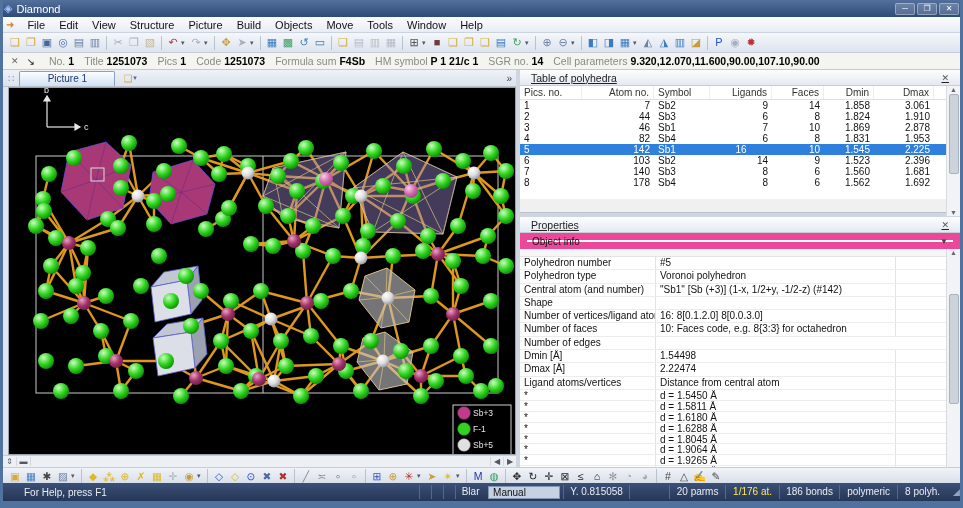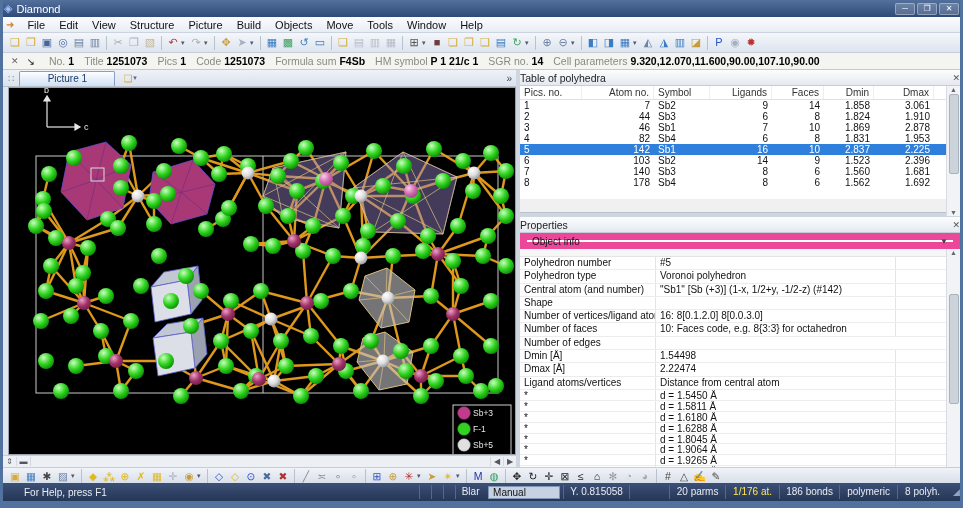--- a/index.html
+++ b/index.html
@@ -46,21 +46,21 @@
     border-bottom:none;border-radius:2px 2px 0 0;font-size:10px;text-align:center;line-height:14px;color:#1a3a6b;}
   .newpic{margin-left:8px;font-size:10px;color:#d8aa3c;}
   .newpicdd{font-size:7px;color:#667;margin-left:1px;}
   .chev{margin-left:auto;margin-right:4px;font-size:10px;color:#445;}
   .viewport{position:absolute;left:5px;top:87px;width:508px;height:368px;background:#000;border:1px solid #9aa2af;}
   .viewport svg{display:block;}
   .splitter{position:absolute;left:513px;top:70px;width:4px;height:397px;background:#cfd6e0;}
   
   .rpanel{position:absolute;left:517px;top:70px;width:440px;height:397px;background:#f0f0f0;font-size:10px;}
   .ptitle{height:16px;background:linear-gradient(#fdfdfe,#e4e9f0);border-bottom:1px solid #c6cdd8;
-    display:flex;align-items:center;padding:0 0;color:#222;font-size:10.5px;}
+    display:flex;align-items:center;padding:0 11px;color:#222;font-size:10.5px;text-decoration:underline;}
   .pclose{margin-left:auto;color:#555;font-size:9px;}
   .thead{display:flex;height:14px;background:#fff;border-bottom:1px solid #e0e0e0;color:#333;}
   .thead span{padding:1px 4px;border-right:1px solid #eee;}
   .trow{display:flex;height:11px;background:#fff;color:#111;}
   .trow span{padding:0 4px;line-height:11px;white-space:nowrap;overflow:hidden;}
   .trow.sel{background:#2f80dd;color:#fff;}
   .tblank{background:#fff;height:11px;}
   .hsplit{height:5px;background:#cfd6e0;border-top:1px solid #b9c1cd;}
   .dropdown{height:16px;background:#fff;border:7px solid #ec4899;margin:0;display:flex;align-items:center;
     padding:0 5px;color:#111;}
@@ -768,23 +768,23 @@
               <span style="width: 56px; text-align: left;">Sb4</span>
               <span style="width: 62px; text-align: right;">6</span>
               <span style="width: 52px; text-align: right;">8</span>
               <span style="width: 50px; text-align: right;">1.831</span>
               <span style="width: 60px; text-align: right;">1.953</span>
             </div>
             <div class="trow sel">
               <span style="width: 62px; text-align: left;">5</span>
               <span style="width: 72px; text-align: right;">142</span>
               <span style="width: 56px; text-align: left;">Sb1</span>
-              <span style="width: 62px; text-align: right;">16</span>
+              <span style="width: 62px; text-align: center;">16</span>
               <span style="width: 52px; text-align: right;">10</span>
-              <span style="width: 50px; text-align: right;">2.837</span>
+              <span style="width: 50px; text-align: right;">1.545</span>
               <span style="width: 60px; text-align: right;">2.225</span>
             </div>
             <div class="trow">
               <span style="width: 62px; text-align: left;">6</span>
               <span style="width: 72px; text-align: right;">103</span>
               <span style="width: 56px; text-align: left;">Sb2</span>
               <span style="width: 62px; text-align: right;">14</span>
               <span style="width: 52px; text-align: right;">9</span>
               <span style="width: 50px; text-align: right;">1.523</span>
               <span style="width: 60px; text-align: right;">2.396</span>

